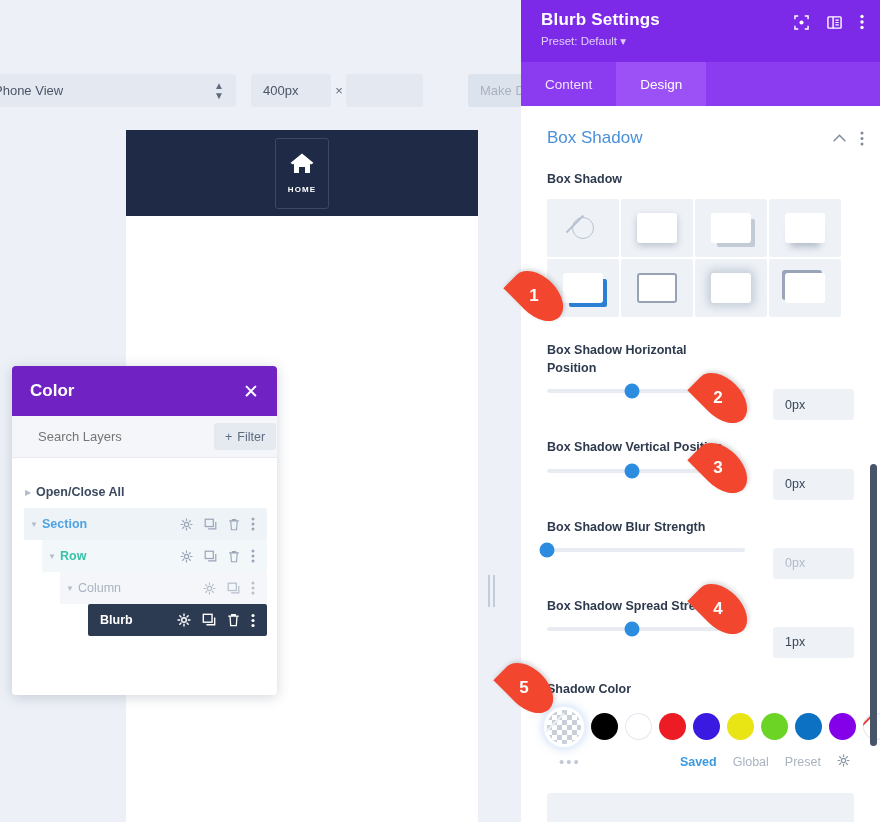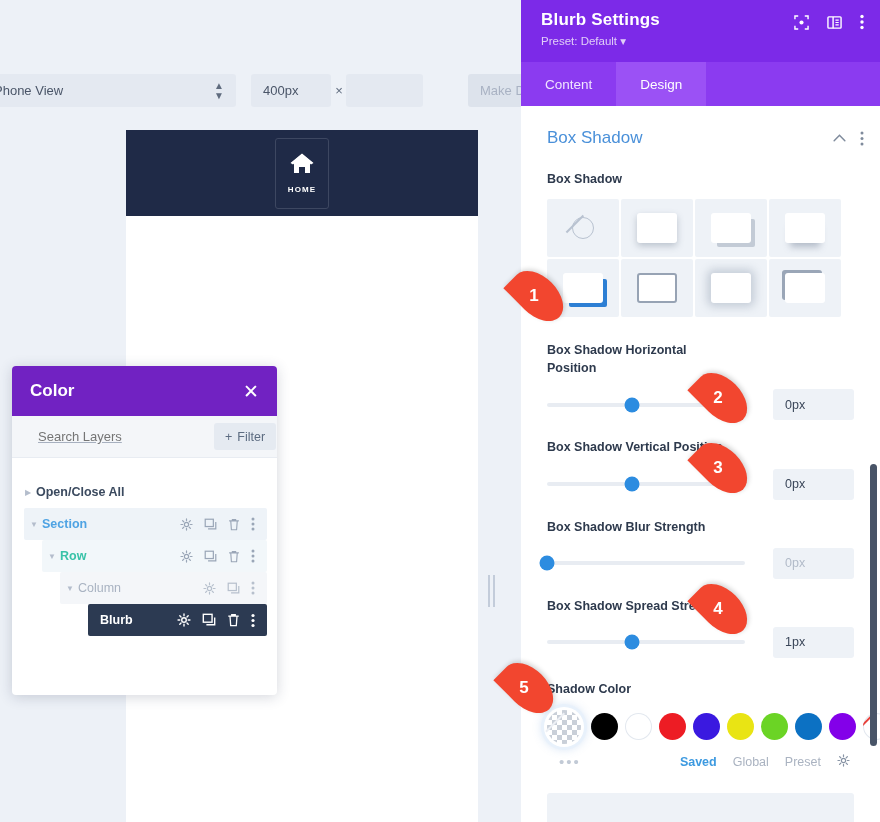--- a/index.html
+++ b/index.html
@@ -87,21 +87,21 @@
   .layers-close {
     margin-left: auto; color: #fff; font-size: 19px; line-height: 1;
     cursor: pointer;
   }
   .layers-search {
     height: 42px; background: #f4f6f9; display: flex; align-items: center;
     padding: 0 8px 0 26px; border-bottom: 1px solid #e8ecf2;
   }
   .layers-search-input {
     flex: 1; font-size: 13px; color: #a7b0bf; background: transparent; border: 0;
-    font-family: inherit; outline: none; text-decoration: underline;
+    font-family: inherit; outline: none;
   }
   .filter-btn {
     height: 27px; background: #e5eaf1; border-radius: 3px; color: #5c6b80;
     font-size: 12.5px; display: flex; align-items: center; gap: 5px;
     padding: 0 11px; cursor: pointer;
   }
   .layers-body { padding-top: 18px; }
   .lrow {
     height: 32px; display: flex; align-items: center; font-size: 12.5px;
     position: relative;
@@ -167,21 +167,21 @@
   .p1::after { content: ""; position: absolute; left: 50%; top: -2px; width: 1.6px; height: 24px;
         background: #b8c2d0; transform: rotate(45deg) translateX(-50%); transform-origin: top; }
   .p2 { box-shadow: 0 3px 7px rgba(70,85,110,.30); }
   .p3 { box-shadow: 5px 5px 0 -1px rgba(105,120,145,.32); }
   .p4 { box-shadow: 0 9px 7px -5px rgba(90,105,130,.40); }
   .p5 { box-shadow: 5px 5px 0 -1px #2d7fd4; }
   .p6 { border: 2.5px solid #97a3b4; }
   .p7 { box-shadow: 0 0 9px 4px rgba(110,125,150,.30); }
   .p8 { background: #fff; box-shadow: -3px -3px 0 0 #9aa6b7; }
 
-  .slider-row { display: flex; align-items: center; margin-top: 12px; gap: 0; }
+  .slider-row { display: flex; margin-top: 12px; gap: 0; }
   .track {
     position: relative; height: 4px; background: #e8ecf2; border-radius: 2px;
     width: 198px; flex: none;
   }
   .knob {
     position: absolute; top: 50%; width: 15px; height: 15px; background: #2c8ce0;
     border-radius: 50%; transform: translate(-50%, -50%);
   }
   .valbox {
     margin-left: auto; width: 81px; height: 31px; background: #eef2f7; border-radius: 3px;

